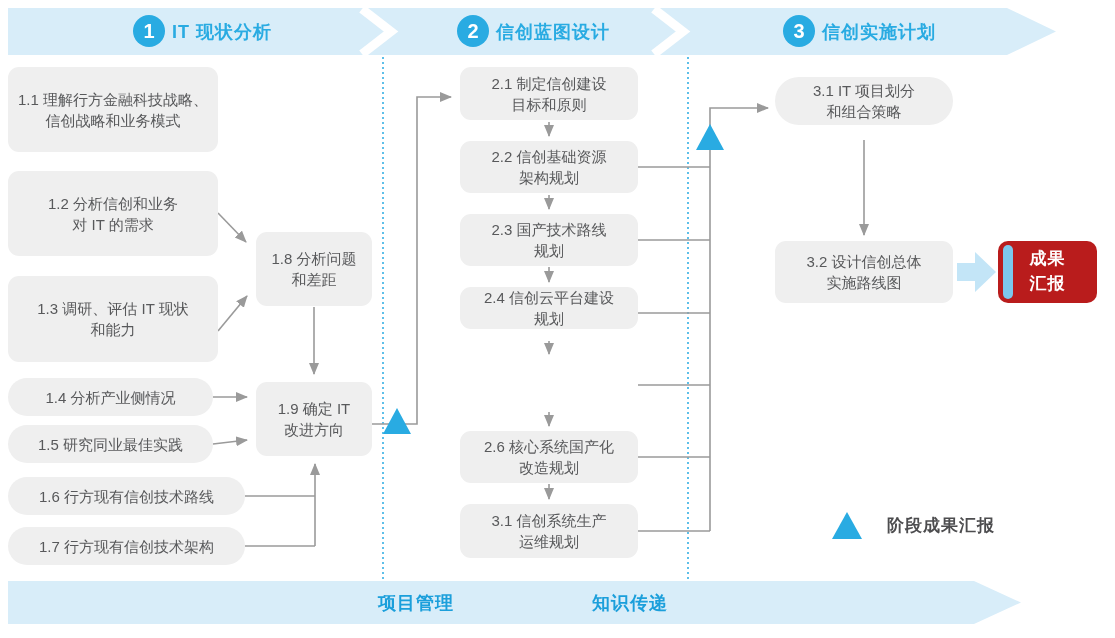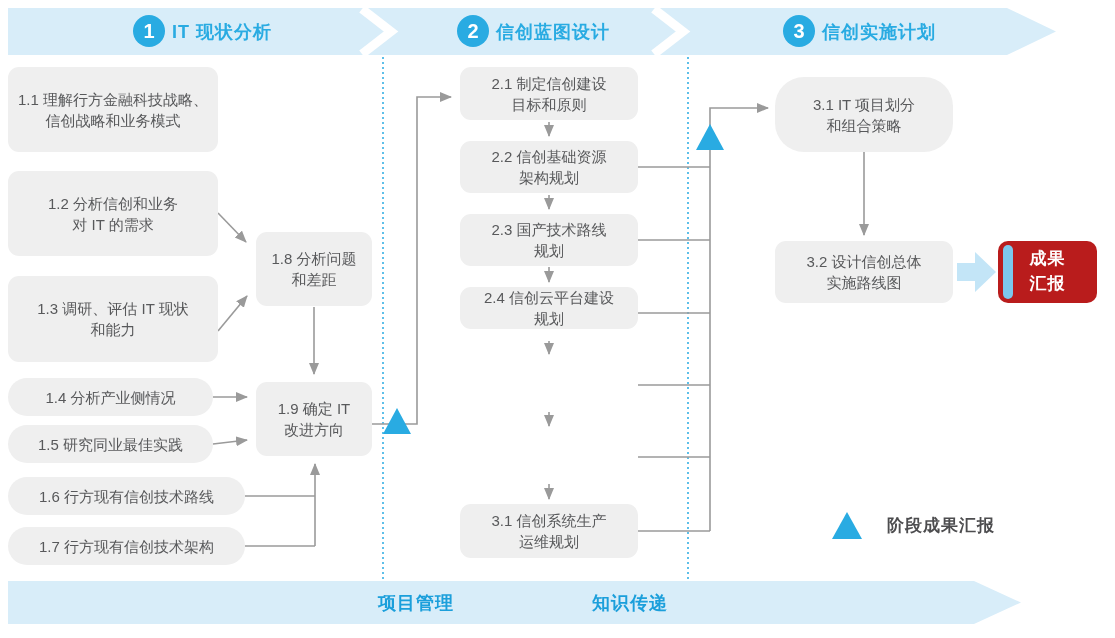--- a/index.html
+++ b/index.html
@@ -125,24 +125,26 @@
 改进方向</div>
 
   <div class="box" style="left:460px;top:67px;width:178px;height:53px;">2.1 制定信创建设
 目标和原则</div>
   <div class="box" style="left:460px;top:141px;width:178px;height:52px;">2.2 信创基础资源
 架构规划</div>
   <div class="box" style="left:460px;top:214px;width:178px;height:52px;">2.3 国产技术路线
 规划</div>
   <div class="box" style="left:460px;top:287px;width:178px;height:42px;">2.4 信创云平台建设
 规划</div>
+  <div class="box" style="left:460px;top:431px;width:178px;height:52px;">2.6 核心系统国产化
+改造规划</div>
   <div class="box" style="left:460px;top:504px;width:178px;height:54px;">3.1 信创系统生产
 运维规划</div>
 
-  <div class="box" style="left:775px;top:77px;width:178px;height:75px;border-radius:29px;">3.1 IT 项目划分
+  <div class="box" style="left:775px;top:77px;width:178px;height:48px;border-radius:29px;">3.1 IT 项目划分
 和组合策略</div>
   <div class="box" style="left:775px;top:241px;width:178px;height:62px;">3.2 设计信创总体
 实施路线图</div>
 
   <div class="result-box" style="left:998px;top:241px;width:99px;height:62px;">
     <div class="result-stripe"></div>
     <div class="result-label">成果
 汇报</div>
   </div>
 

